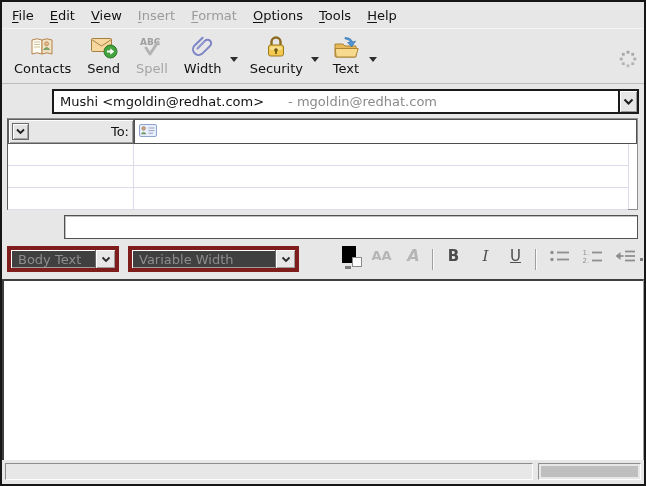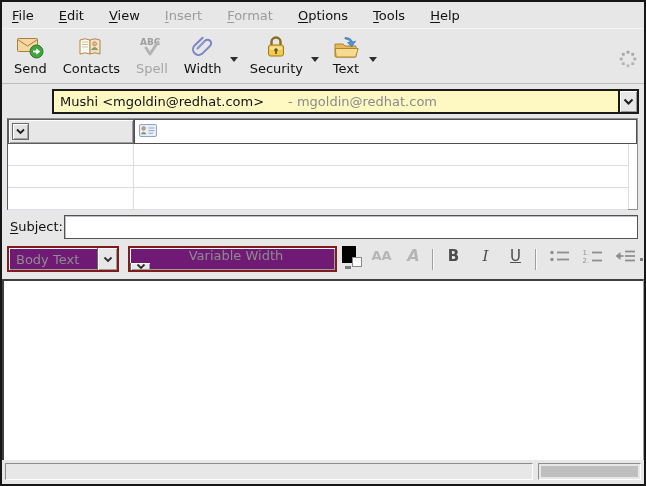--- a/index.html
+++ b/index.html
@@ -6,21 +6,21 @@
   html,body { width:646px; height:486px; }
   body { font-family:"DejaVu Sans","Liberation Sans",sans-serif; font-size:13px; color:#111; }
   .window {
     position:relative; width:646px; height:486px;
     background:#e7e7e7; border:2px solid #161616; overflow:hidden;
   }
 
   
   .menubar {
     position:absolute; top:0; left:0; right:0; height:26px;
-    display:flex; align-items:center; padding-left:10px; gap:25px;
+    display:flex; align-items:center; padding-left:10px; gap:16px;
   }
   .menu-item { cursor:default; white-space:nowrap; }
   .menu-item .mn { text-decoration:underline; text-underline-offset:2px; }
   .menu-item.disabled { color:#9b9b9b; }
 
   
   .toolbar {
     position:absolute; top:26px; left:0; right:0; height:56px;
     border-top:1px solid #f4f4f4; border-bottom:1px solid #bdbdbd;
     display:flex; align-items:flex-start; padding:2px 0 0 4px;
@@ -38,21 +38,21 @@
     border-left:4px solid transparent; border-right:4px solid transparent;
     border-top:5px solid #2e2e2e;
   }
   .throbber { position:absolute; right:6px; top:20px; }
 
   
   .from-label { position:absolute; left:8px; top:87px; height:25px; line-height:25px;margin-top:42px; }
   .mn-u { text-decoration:underline; text-underline-offset:2px; }
   .from-combo {
     position:absolute; left:50px; top:87px; right:5px; height:25px;
-    background:#fef9c3; border:2px solid #1a1a1a;
+    background:#ffffff; border:2px solid #1a1a1a;
     display:flex; align-items:center;
   }
   .from-value { padding-left:6px; white-space:nowrap; }
   .from-secondary { color:#8a8a8a; margin-left:24px; white-space:nowrap; }
   .from-combo .spacer { flex:1; }
   .combo-arrow-btn {
     width:19px; align-self:stretch; background:#e7e7e7;
     border-left:2px solid #1a1a1a;
     box-shadow:inset 1px 1px 0 #ffffff, inset -1px -1px 0 #9c9c9c;
     display:flex; align-items:center; justify-content:center;
@@ -90,29 +90,29 @@
   .subject-label { position:absolute; left:8px; top:213px; height:24px; line-height:24px; }
   .subject-input {
     position:absolute; left:62px; top:213px; right:6px; height:24px;
     background:#fff; border:1px solid #525252;
     box-shadow:inset 1px 1px 0 #bfbfbf; font:inherit; padding:0 4px; outline:none;
   }
 
   
   .fmt-bar { position:absolute; top:240px; left:0; right:0; height:36px; }
   .fmt-combo {
-    position:absolute; top:4px; height:26px; background:#701a75;
-    border:2px solid #7f1d1d;
+    position:absolute; top:4px; height:26px; background:#404040;
+    border:4px solid #7f1d1d;
     box-shadow:inset 1px 1px 0 #fdfdfd, inset -1px -1px 0 #9e9e9e;
     display:flex; align-items:center; color:#8d8d8d;
   }
   .fmt-combo .cv { flex:1; padding-left:7px; white-space:nowrap; overflow:hidden; }
   .fmt-combo .combo-arrow-btn { border-left:1px solid #6a6a6a; width:20px; }
   .combo-para { left:5px; width:112px; }
-  .combo-font { left:126px; width:209px;flex-direction:column; }
+  .combo-font { left:126px; width:171px; }
 
   .color-tool { position:absolute; left:340px; top:3px; width:22px; height:28px; }
   .swatch-black { position:absolute; left:0; top:1px; width:14px; height:17px; background:#000; }
   .swatch-white { position:absolute; left:10px; top:12px; width:10px; height:10px; background:#fff; border:1px solid #8a8a8a; }
   .swatch-tick { position:absolute; left:3px; top:21px; width:6px; height:3px; background:#7d7d7d; }
 
   .fmt-btn {
     position:absolute; top:0; width:27px; height:27px;
     display:flex; align-items:center; justify-content:center;
   }
@@ -160,39 +160,39 @@
     <span class="menu-item"><span></span><span class="mn">O</span><span>ptions</span></span>
     <span class="menu-item"><span></span><span class="mn">T</span><span>ools</span></span>
     <span class="menu-item"><span></span><span class="mn">H</span><span>elp</span></span>
   </div>
 
   <div class="toolbar">
     <div class="tb-group">
       <div class="tb-btn">
         <span class="ticon">
           <svg width="28" height="24" viewBox="0 0 28 24">
-            <rect x="1.5" y="3.5" width="20" height="13" rx="1" fill="#f6d79e" stroke="#a87f42"></rect>
-            <path d="M1.5,4.5 L11.5,11 L21.5,4.5" fill="none" stroke="#a87f42"></path>
-            <circle cx="20.5" cy="16.5" r="6.5" fill="#43a33f" stroke="#2e7a2b"></circle>
-            <polygon points="17,15.4 20.3,15.4 20.3,13.3 24.2,16.5 20.3,19.7 20.3,17.6 17,17.6" fill="#fff"></polygon>
-          </svg>
-        </span>
-        <span class="tlabel">Send</span>
-      </div>
-      <div class="tb-btn">
-        <span class="ticon">
-          <svg width="28" height="24" viewBox="0 0 28 24">
             <path d="M3,5 Q8,2.6 13,5 L13,19 Q8,16.6 3,19 Z" fill="#fdfbf2" stroke="#b5834a"></path>
             <path d="M13,5 Q18,2.6 23,5 L23,19 Q18,16.6 13,19 Z" fill="#f0e2c4" stroke="#b5834a"></path>
             <circle cx="17.6" cy="8.8" r="2" fill="#e8b88a" stroke="#a5713f" stroke-width="0.6"></circle>
             <path d="M14.6,14.6 Q17.6,10.4 20.6,14.6 Z" fill="#7fae68" stroke="#5a7f48" stroke-width="0.6"></path>
             <path d="M5,7 h6 M5,9.5 h6 M5,12 h6" stroke="#c9b68e" stroke-width="0.8"></path>
           </svg>
         </span>
         <span class="tlabel">Contacts</span>
+      </div>
+      <div class="tb-btn">
+        <span class="ticon">
+          <svg width="28" height="24" viewBox="0 0 28 24">
+            <rect x="1.5" y="3.5" width="20" height="13" rx="1" fill="#f6d79e" stroke="#a87f42"></rect>
+            <path d="M1.5,4.5 L11.5,11 L21.5,4.5" fill="none" stroke="#a87f42"></path>
+            <circle cx="20.5" cy="16.5" r="6.5" fill="#43a33f" stroke="#2e7a2b"></circle>
+            <polygon points="17,15.4 20.3,15.4 20.3,13.3 24.2,16.5 20.3,19.7 20.3,17.6 17,17.6" fill="#fff"></polygon>
+          </svg>
+        </span>
+        <span class="tlabel">Send</span>
       </div>
       <div class="tb-btn disabled">
         <span class="ticon">
           <svg width="30" height="24" viewBox="0 0 30 24">
             <text x="3" y="10" font-size="9" font-weight="bold" fill="#9f9f9f">ABC</text>
             <path d="M9,13 L13,19 L21,7" fill="none" stroke="#b3b3b3" stroke-width="3" stroke-linecap="round" stroke-linejoin="round"></path>
           </svg>
         </span>
         <span class="tlabel">Spell</span>
       </div>
@@ -258,20 +258,21 @@
   </div>
 
   <div class="to-table">
     <div class="to-header">
       <div class="to-header-btn">
         <span class="mini-drop-btn">
           <svg width="9" height="7" viewBox="0 0 9 7">
               <polyline points="1,1.5 4.5,5 8,1.5" fill="none" stroke="#1e1e1e" stroke-width="1.8"></polyline>
             </svg>
         </span>
+        <span class="to-header-label">To:</span>
       </div>
       <div class="to-entry-wrap">
         <span>
           <svg width="18" height="13" viewBox="0 0 18 13">
             <rect x="0.5" y="0.5" width="17" height="12" rx="1.5" fill="#e8eefb" stroke="#8fa3cc"></rect>
             <circle cx="4.6" cy="4.4" r="1.8" fill="#caa27e" stroke="#8a6b4a" stroke-width="0.5"></circle>
             <path d="M2.2,10 Q4.6,6.4 7,10 Z" fill="#7fae68" stroke="#5a7f48" stroke-width="0.5"></path>
             <path d="M9.5,4 h6 M9.5,6.6 h6 M9.5,9.2 h4.5" stroke="#9aa6c0" stroke-width="1"></path>
           </svg>
         </span>
@@ -287,21 +288,20 @@
           <div class="c1"></div>
           <div class="c2"></div>
         </div>
       <div class="to-row">
           <div class="c1"></div>
           <div class="c2"></div>
         </div>
     </div>
   </div>
 
-  <div class="subject-label"><span></span><span class="mn-u">S</span><span>ubject:</span></div>
   <input class="subject-input" value="" style="">
 
   <div class="fmt-bar">
     <div class="fmt-combo combo-para">
       <span class="cv">Body Text</span>
       <span class="combo-arrow-btn">
         <svg width="10" height="7" viewBox="0 0 10 7">
             <polyline points="1.5,1.5 5,5 8.5,1.5" fill="none" stroke="#2a2a2a" stroke-width="1.8"></polyline>
           </svg>
       </span>

